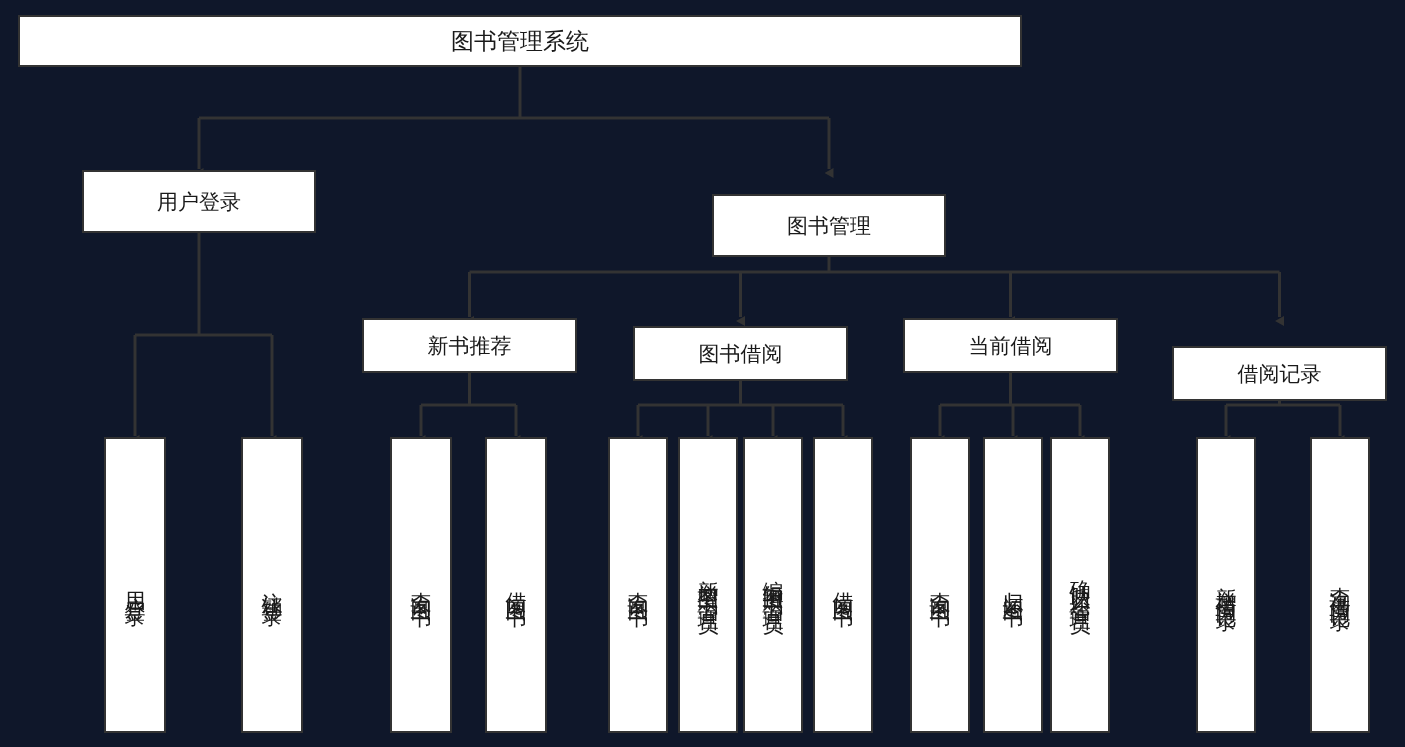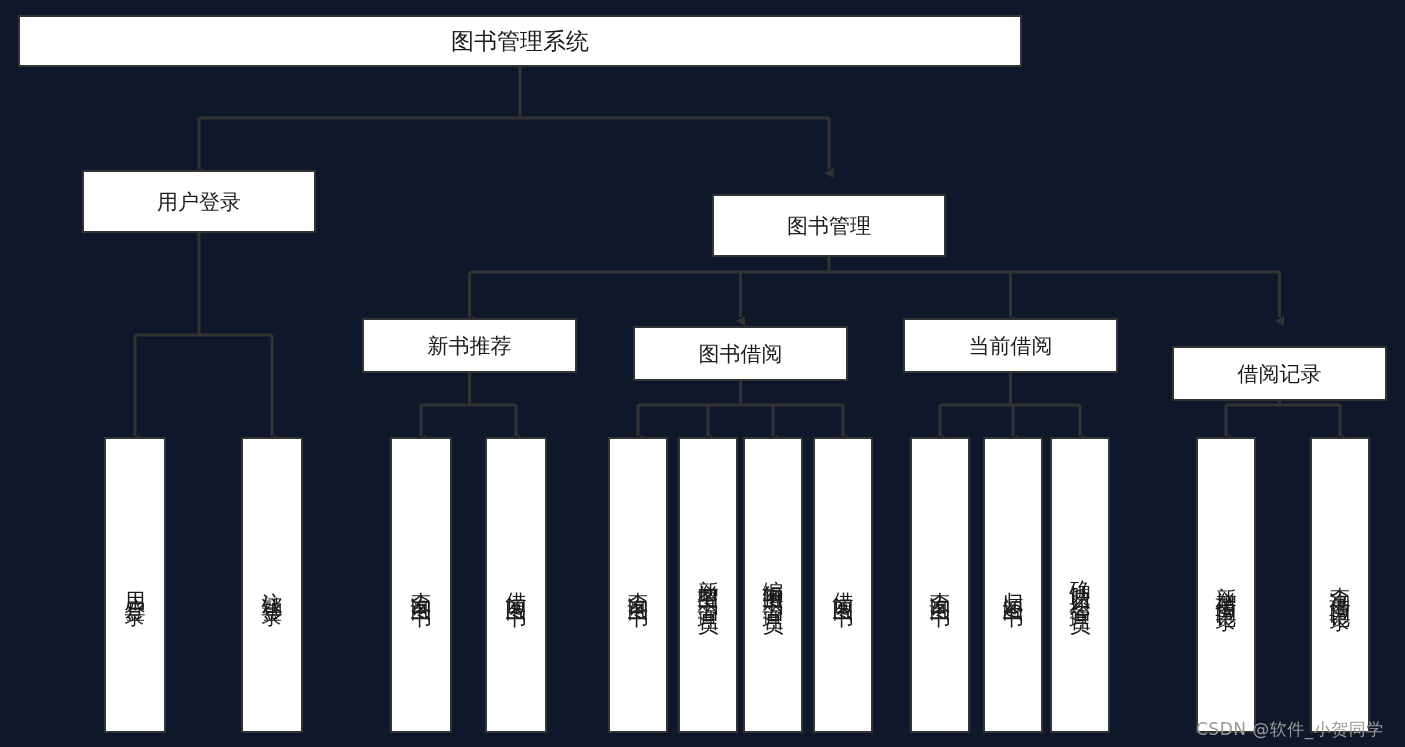--- a/index.html
+++ b/index.html
@@ -170,14 +170,13 @@
         <span class="label">确认归还（管理员）</span>
       </div>
       <div class="node level-3 leaf" style="left: 1196px; top: 437px; width: 60px; height: 296px;">
         <span class="label">新增借阅记录</span>
       </div>
       <div class="node level-3 leaf" style="left: 1310px; top: 437px; width: 60px; height: 296px;">
         <span class="label">查询借阅记录</span>
       </div>
     </div>
 
-  <div class="watermark" style="left: 1196px; top: 718px;">CSDN @软件_小贺同学</div>
 </div>
 
 </body></html>

